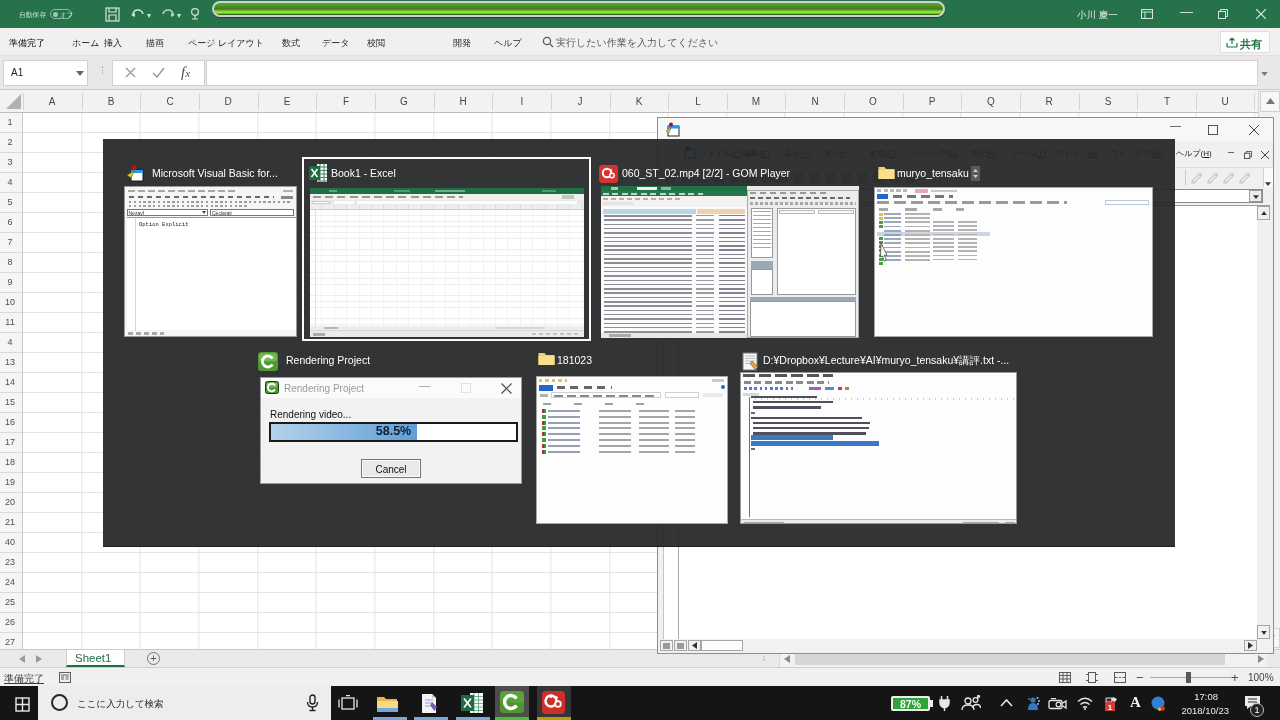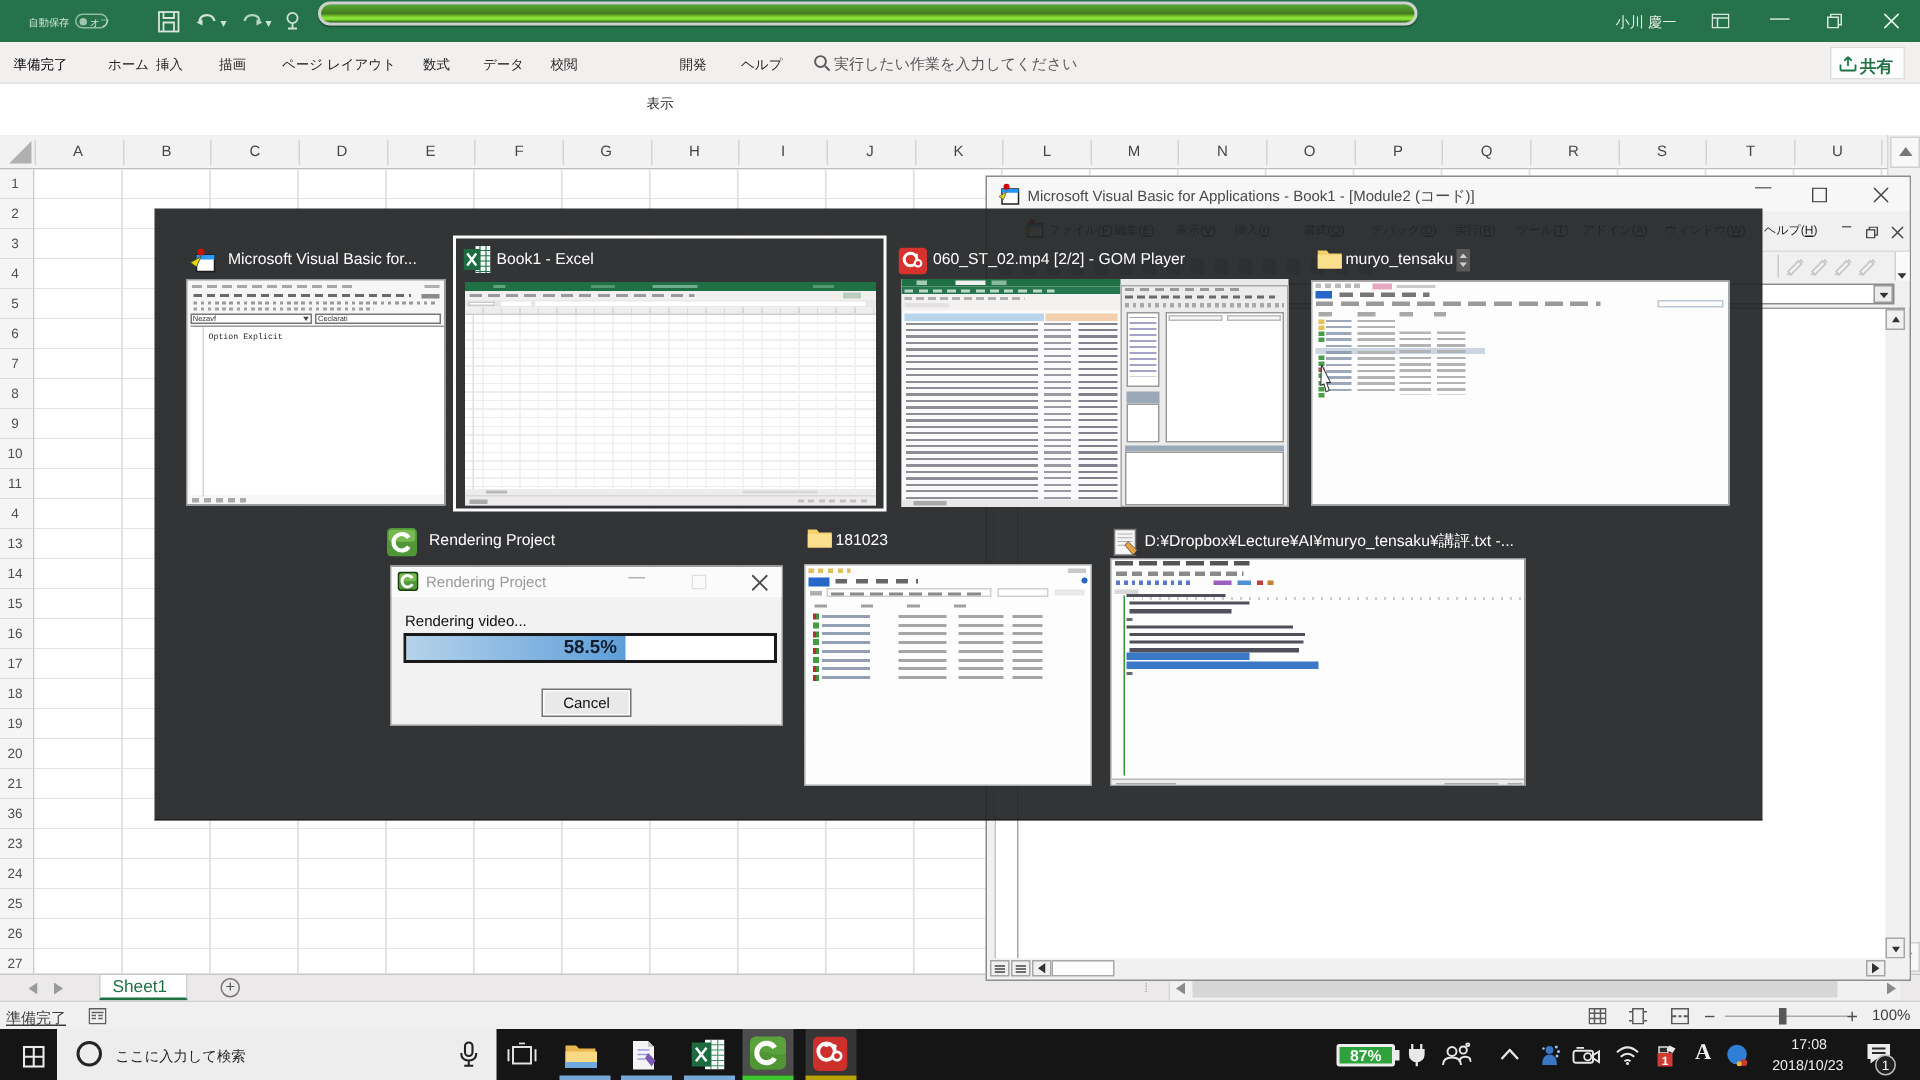--- a/index.html
+++ b/index.html
@@ -113,20 +113,40 @@
       </svg>
     <span class="tab" style="left:556px;top:8px;font-size:10px;color:#595959;">実行したい作業を入力してください</span>
     <span class="tab" style="left:1220px;top:3px;width:50px;height:22px;background:#fdfdfd;border:1px solid #e0dedd;"></span>
     <svg class="tab" style="left:1226px;top:9px;" width="12" height="11" viewBox="0 0 12 11">
         <g fill="none" stroke="#217346" stroke-width="1.2">
           <path d="M1 10 h10 M1 10 v-4 M11 10 v-4"></path>
           <path d="M6 7 V1 M6 1 L3.5 3.5 M6 1 L8.5 3.5"></path>
         </g>
       </svg>
     <span class="tab" style="left:1240px;top:9px;font-size:11px;color:#217346;font-weight:bold;">共有</span>
+  </div>
+  <div class="abs" id="xl-formula">
+    <span class="fbox" style="left:3px;width:85px;"></span>
+    <span class="abs" style="left:11px;top:11px;font-size:10px;color:#222;">A1</span>
+    <svg class="abs" style="left:76px;top:15px;" width="8" height="5" viewBox="0 0 8 5">
+        <path d="M0 0 L4 5 L8 0z" fill="#6a6a6a"></path>
+      </svg>
+    <span class="abs" style="left:98px;top:9px;color:#8a8a8a;font-size:9px;letter-spacing:0;">⋮</span>
+    <span class="fbox" style="left:112px;width:93px;"></span>
+    <svg class="abs" style="left:125px;top:11px;" width="11" height="11" viewBox="0 0 11 11">
+        <path d="M1 1 L10 10 M10 1 L1 10" stroke="#a0a0a0" stroke-width="1.5"></path>
+      </svg>
+    <svg class="abs" style="left:152px;top:11px;" width="13" height="11" viewBox="0 0 13 11">
+        <path d="M1 6 L5 10 L12 1" fill="none" stroke="#9a9a9a" stroke-width="1.5"></path>
+      </svg>
+    <span class="abs" style="left:181px;top:8px;font-family:'Liberation Serif',serif;font-style:italic;font-size:15px;color:#4f4f4f;">f<span style="font-size:11px;">x</span></span>
+    <span class="fbox" style="left:206px;width:1052px;"></span>
+    <svg class="abs" style="left:1261px;top:16px;" width="7" height="4" viewBox="0 0 8 5">
+        <path d="M0 0 L4 5 L8 0z" fill="#777"></path>
+      </svg>
   </div>
   <div class="abs" id="col-head">
     <span class="abs" style="left:6px;top:4px;width:0;height:0;border-left:15px solid transparent;border-bottom:15px solid #b1b1b1;"></span>
     <span class="colL" style="left:32px;">A</span>
       <span class="colL" style="left:91px;">B</span>
       <span class="colL" style="left:150px;">C</span>
       <span class="colL" style="left:208px;">D</span>
       <span class="colL" style="left:267px;">E</span>
       <span class="colL" style="left:326px;">F</span>
       <span class="colL" style="left:384px;">G</span>
@@ -182,21 +202,21 @@
       <span class="rown" style="top:224px;">4</span>
       <span class="rown" style="top:244px;">13</span>
       <span class="rown" style="top:264px;">14</span>
       <span class="rown" style="top:284px;">15</span>
       <span class="rown" style="top:304px;">16</span>
       <span class="rown" style="top:324px;">17</span>
       <span class="rown" style="top:344px;">18</span>
       <span class="rown" style="top:364px;">19</span>
       <span class="rown" style="top:384px;">20</span>
       <span class="rown" style="top:404px;">21</span>
-      <span class="rown" style="top:424px;">36</span>
+      <span class="rown" style="top:424px;">40</span>
       <span class="rown" style="top:444px;">23</span>
       <span class="rown" style="top:464px;">24</span>
       <span class="rown" style="top:484px;">25</span>
       <span class="rown" style="top:504px;">26</span>
       <span class="rown" style="top:524px;">27</span>
   </div>
   <div class="abs" id="grid"></div>
   <div class="abs" id="vscroll">
     <span class="abs" style="left:1px;top:1px;width:20px;height:21px;background:#f7f7f7;border:1px solid #d0d0d0;"></span>
     <svg class="abs" style="left:7px;top:8px;" width="9" height="6" viewBox="0 0 9 6">
@@ -260,21 +280,20 @@
     <span class="abs" style="left:1248px;top:4px;font-size:10px;color:#3d3d3d;">100%</span>
   </div>
   <div class="abs" id="vba">
     <div class="abs" style="left:0;top:0;width:615px;height:23px;background:#f7f7f7;">
       <svg class="abs" style="left:7px;top:4px;" width="15" height="15" viewBox="0 0 15 15">
           <rect x="3" y="4" width="11" height="10" fill="#fff" stroke="#222"></rect>
           <rect x="3" y="4" width="11" height="2.5" fill="#2196f3"></rect>
           <path d="M1 9 L6 6 L4 11z" fill="#e8d800" stroke="#555" stroke-width="0.5"></path>
           <circle cx="6" cy="2.5" r="2" fill="#c00"></circle>
         </svg>
-      <span class="abs" style="left:27px;top:6px;font-size:10px;color:#4a4a4a;">Microsoft Visual Basic for Applications - Book1 - [Module2 (コード)]</span>
       <span class="abs" style="left:512px;top:1px;font-size:11px;color:#444;">—</span>
       <svg class="abs" style="left:550px;top:7px;" width="10" height="10" viewBox="0 0 11 11">
           <rect x="0.5" y="0.5" width="10" height="10" fill="none" stroke="#444"></rect>
         </svg>
       <svg class="abs" style="left:591px;top:7px;" width="10" height="10" viewBox="0 0 11 11">
           <path d="M0 0 L11 11 M11 0 L0 11" stroke="#444" stroke-width="1.1"></path>
         </svg>
     </div>
     <div class="abs" style="left:0;top:23px;width:615px;height:26px;background:#f0f0f0;font-size:8px;color:#1c1c1c;">
       <svg class="abs" style="left:25px;top:5px;" width="14" height="14" viewBox="0 0 14 14">

